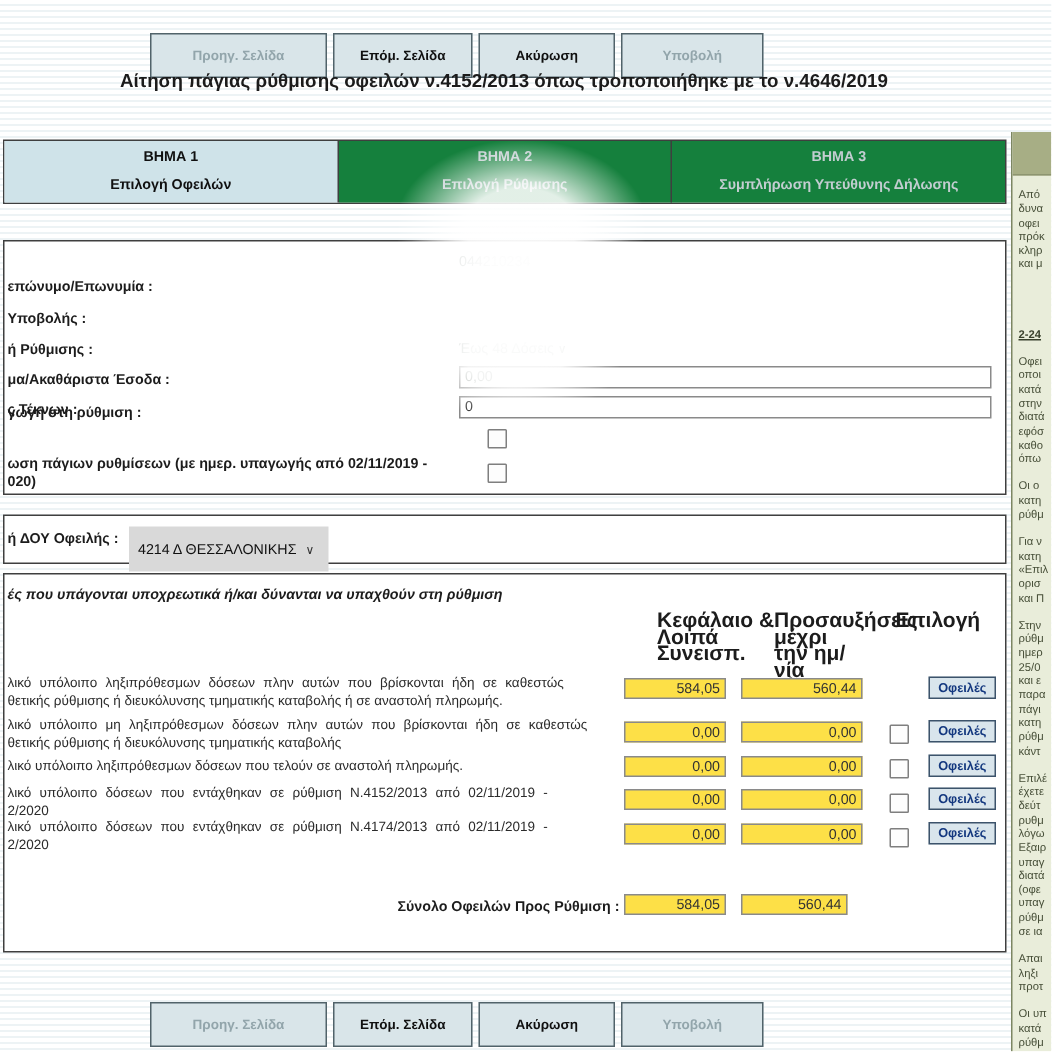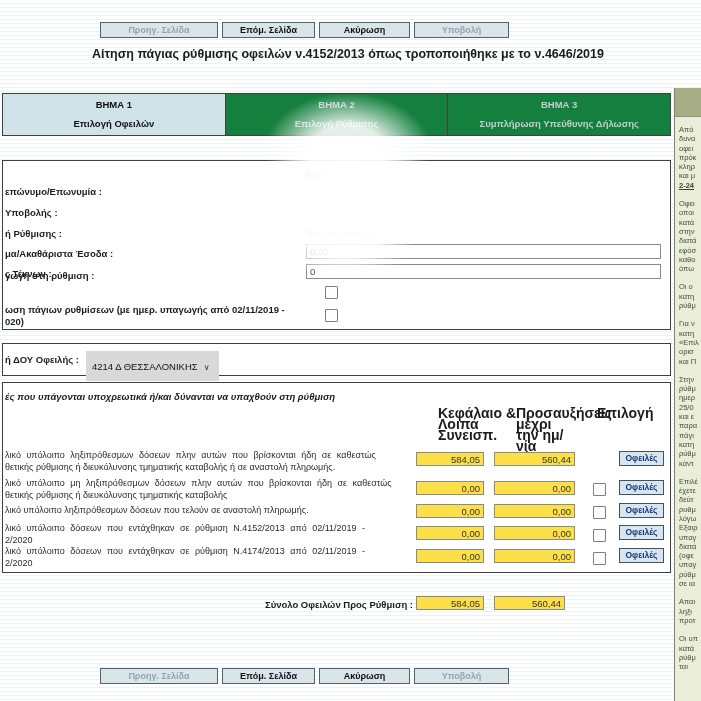--- a/index.html
+++ b/index.html
@@ -4,42 +4,42 @@
 <style>
   html,body{margin:0;padding:0;}
   #screen{
     position:relative;width:701px;height:701px;overflow:hidden;
     background:repeating-linear-gradient(to bottom,#ffffff 0px,#ffffff 3px,#edf3f5 3px,#edf3f5 4px);
     font-family:"Liberation Sans","DejaVu Sans",sans-serif;
     -webkit-font-smoothing:antialiased;
   }
   
   .nav-btn{
-    position:absolute;height:16px;background:#d9e5e9;border:1px solid #51636a;
+    position:absolute;height:30px;background:#d9e5e9;border:1px solid #51636a;
     font-family:"Liberation Sans",sans-serif;font-size:9px;font-weight:bold;color:#101010;
     text-align:center;padding:0;line-height:14px;box-sizing:border-box;cursor:pointer;
   }
   .nav-btn.disabled{color:#92a5ab;}
   
   .page-title{
-    position:absolute;left:12px;top:47px;width:672px;text-align:center;
+    position:absolute;left:0;top:47px;width:672px;text-align:center;
     font-size:12.5px;font-weight:bold;color:#1b1b1b;
   }
   
   .steps{position:absolute;left:2px;top:93px;width:669px;height:43px;display:flex;border:1px solid #3f3f3f;background:#ffffff;box-sizing:border-box;}
   .step{flex:1;border-right:1px solid #3f3f3f;display:flex;flex-direction:column;justify-content:space-between;align-items:center;padding:5px 0 6px 0;box-sizing:border-box;cursor:pointer;}
   .step:last-child{border-right:none;}
   .step .num,.step .lbl{font-size:9.5px;font-weight:bold;}
   .step.active{background:#cfe3e9;color:#101010;}
   .step.inactive{background:#15803d;color:#c3cdd1;}
   
   .box{position:absolute;left:2px;width:669px;background:#ffffff;border:1px solid #3f3f3f;box-sizing:border-box;}
   #box1{top:160px;height:170px;}
   #box2{top:343px;height:33px;}
-  #box3{top:382px;height:191px;}
+  #box3{top:382px;height:253px;}
   .flabel{position:absolute;left:2px;font-size:9.5px;font-weight:bold;color:#1c1c1c;white-space:nowrap;}
   .faint{position:absolute;font-size:9.5px;color:#93a09a;white-space:nowrap;}
   .wide-input{position:absolute;left:303px;width:355px;height:15px;border:1px solid #8a8a8a;background:#fff;
     font-family:"Liberation Sans",sans-serif;font-size:9.5px;color:#333;padding:0 3px;box-sizing:border-box;text-align:left;}
   .wide-input.gray{color:#8a948e;}
   .cb{position:absolute;width:11px;height:11px;border:1px solid #7f7f7f;background:#fdfdfd;border-radius:1px;cursor:pointer;}
   .sel{position:absolute;height:30px;background:#d9d9d9;display:flex;align-items:center;gap:6px;
     font-size:9.5px;color:#111;padding:12px 6px;box-sizing:border-box;cursor:pointer;}
   .chev::before{content:"\2228";font-size:8px;color:#333;}
   .faint .chev::before{color:#aab4ae;}
@@ -56,21 +56,21 @@
   .of-btn{position:absolute;left:616px;width:45px;height:15px;background:#d9e5ec;border:1px solid #3c536b;
     font-family:"Liberation Sans",sans-serif;font-size:8.5px;font-weight:bold;color:#14387f;
     padding:0;line-height:13px;box-sizing:border-box;cursor:pointer;}
   .total-label{position:absolute;left:2px;top:216px;width:408px;text-align:right;font-size:9.5px;font-weight:bold;color:#1c1c1c;}
   
   #sidebar{position:absolute;left:674px;top:88px;width:27px;height:613px;border-left:1px solid #7c8663;background:#e9edda;overflow:hidden;box-sizing:border-box;}
   #sidebar-head{height:28px;background:#a7ae85;border-bottom:1px solid #8d9570;}
   #sidebar-text{padding:8px 0 0 4px;font-size:7.5px;line-height:9.3px;color:#474f38;}
   #sidebar-text .para{margin-bottom:9px;}
   #sidebar-text .line{white-space:nowrap;}
-  #sidebar-text .link{text-decoration:underline;font-weight:bold;color:#39412c;cursor:pointer;}
+  #sidebar-text .link{text-decoration:underline;font-weight:bold;color:#39412c;cursor:pointer;margin-top:37px;}
   
   .blob{position:absolute;z-index:6;pointer-events:none;
     background:radial-gradient(ellipse at center,rgba(255,255,255,0.88) 32%,rgba(255,255,255,0) 72%);}
 </style>
 </head>
 <body>
 
 <div id="screen">
 
   <button class="nav-btn disabled" style="left:100px;top:22px;width:118px">Προηγ. Σελίδα</button>

